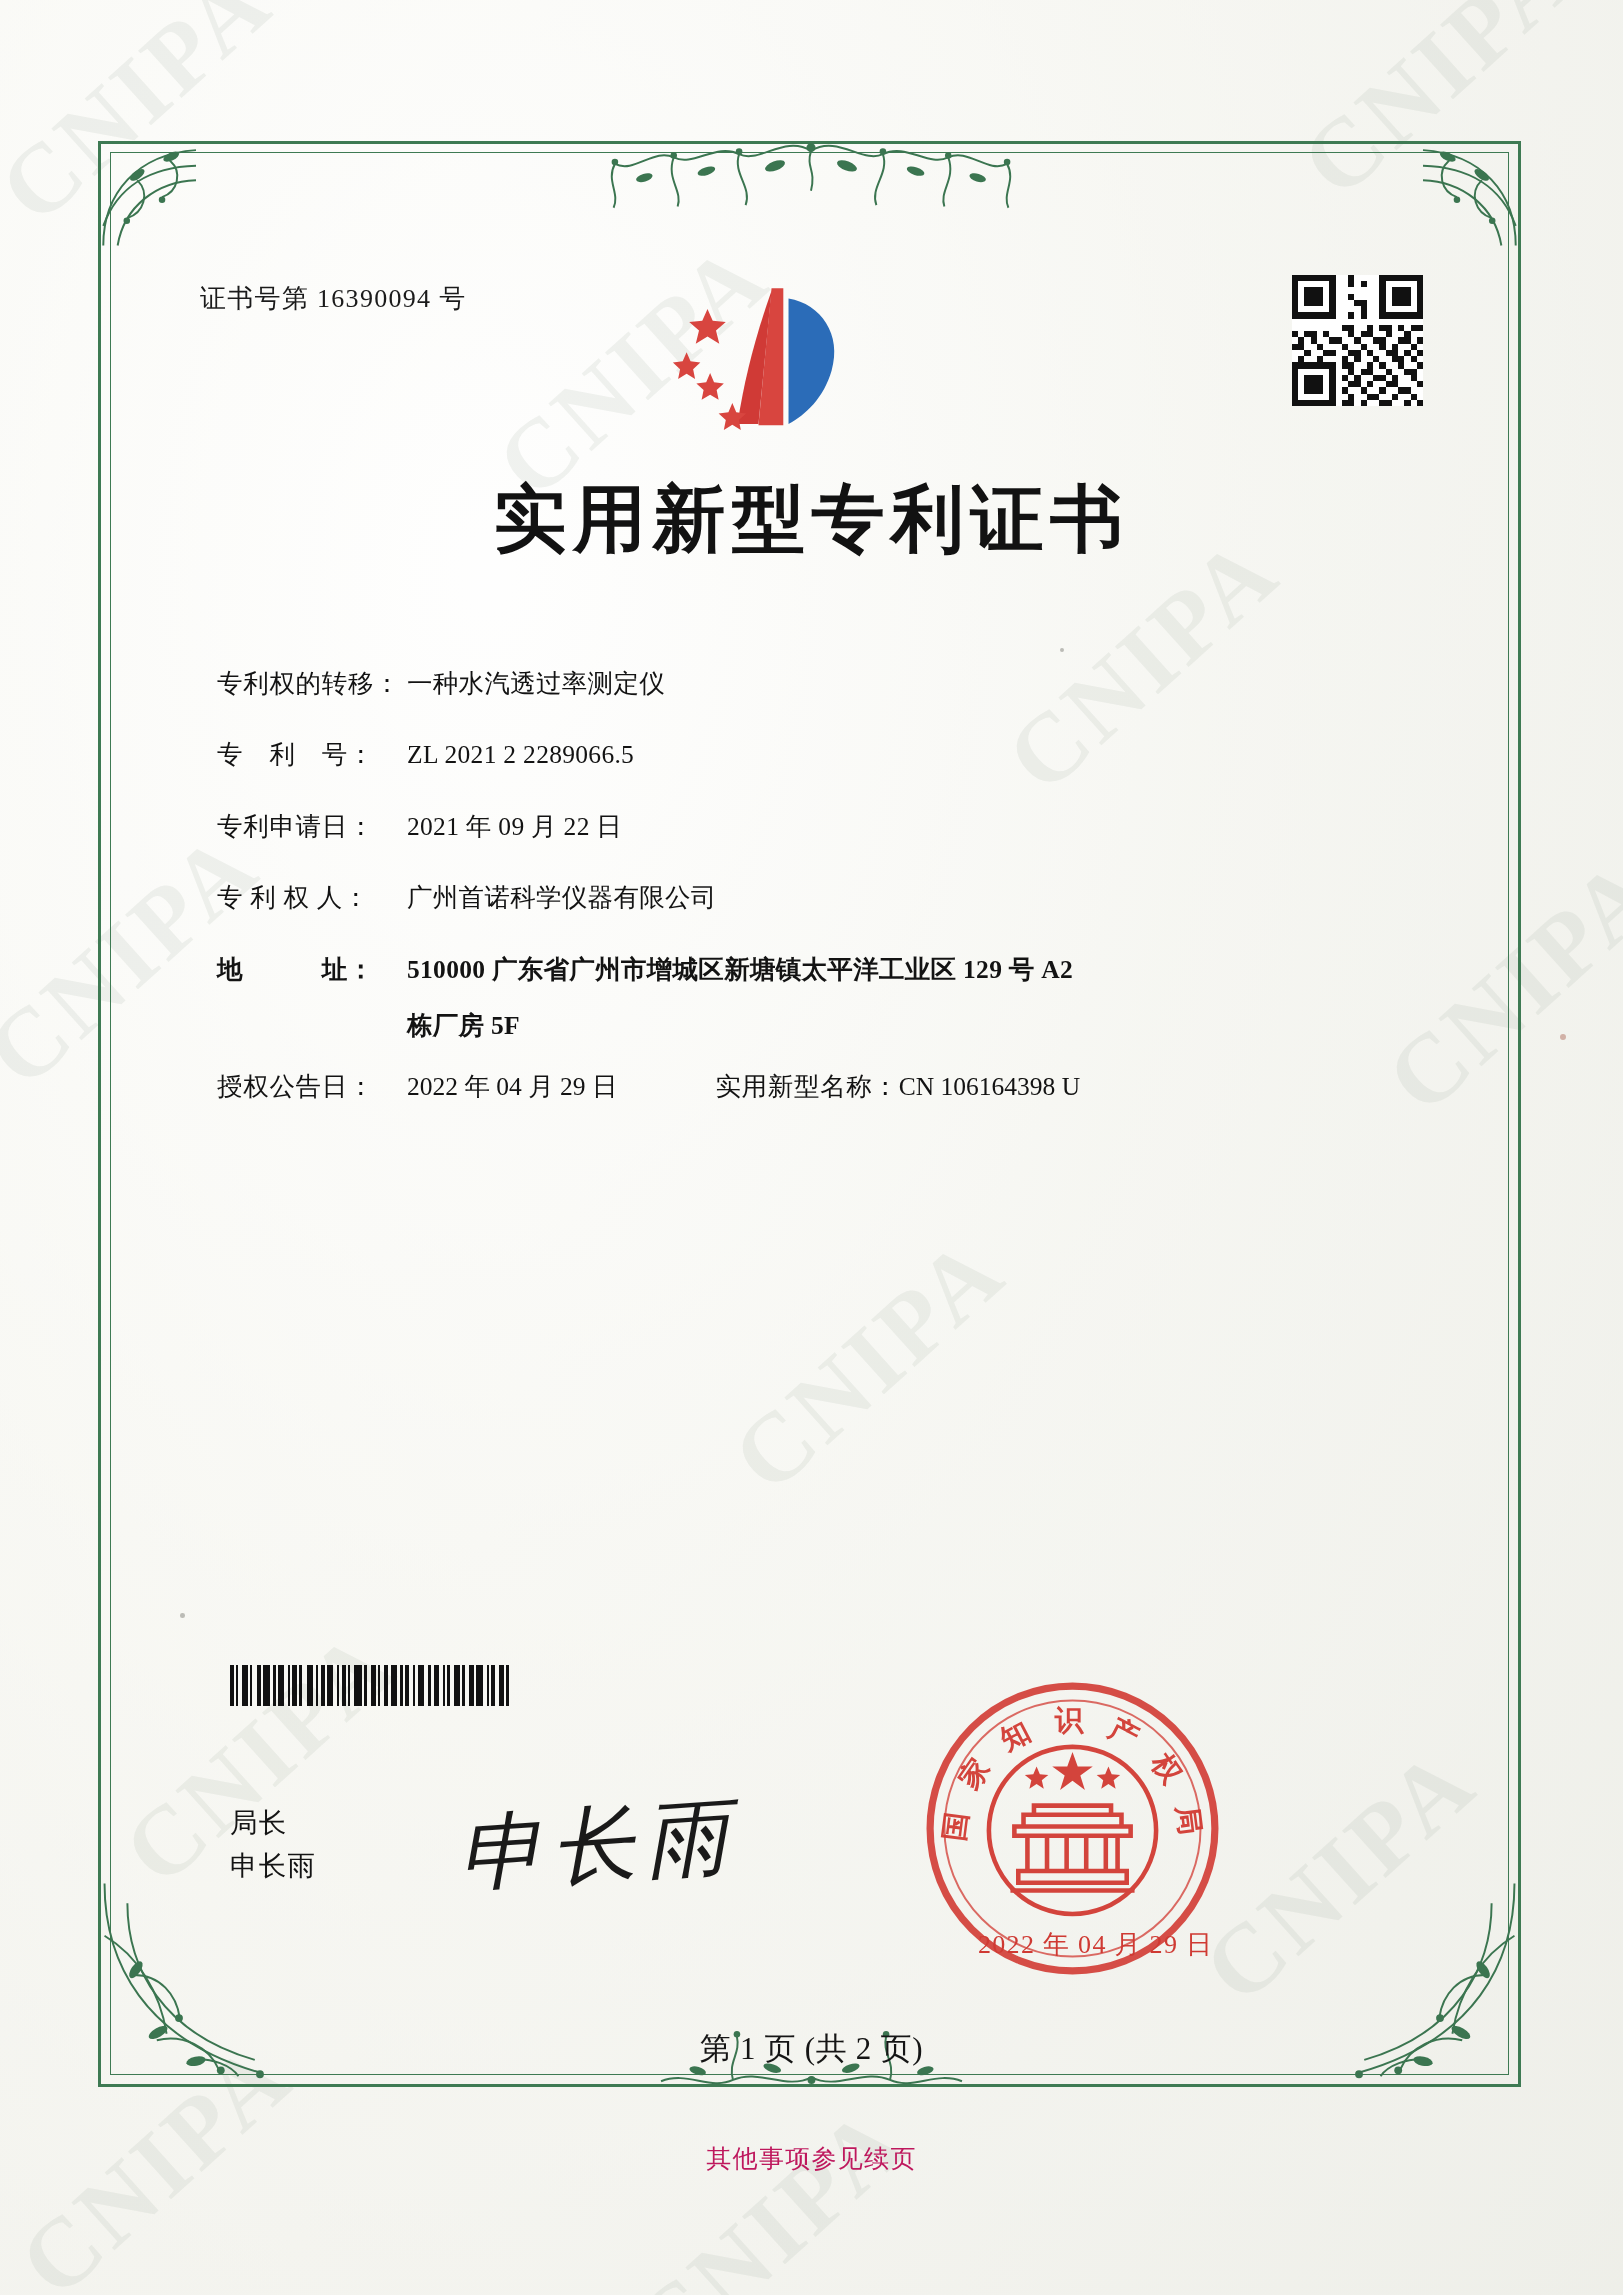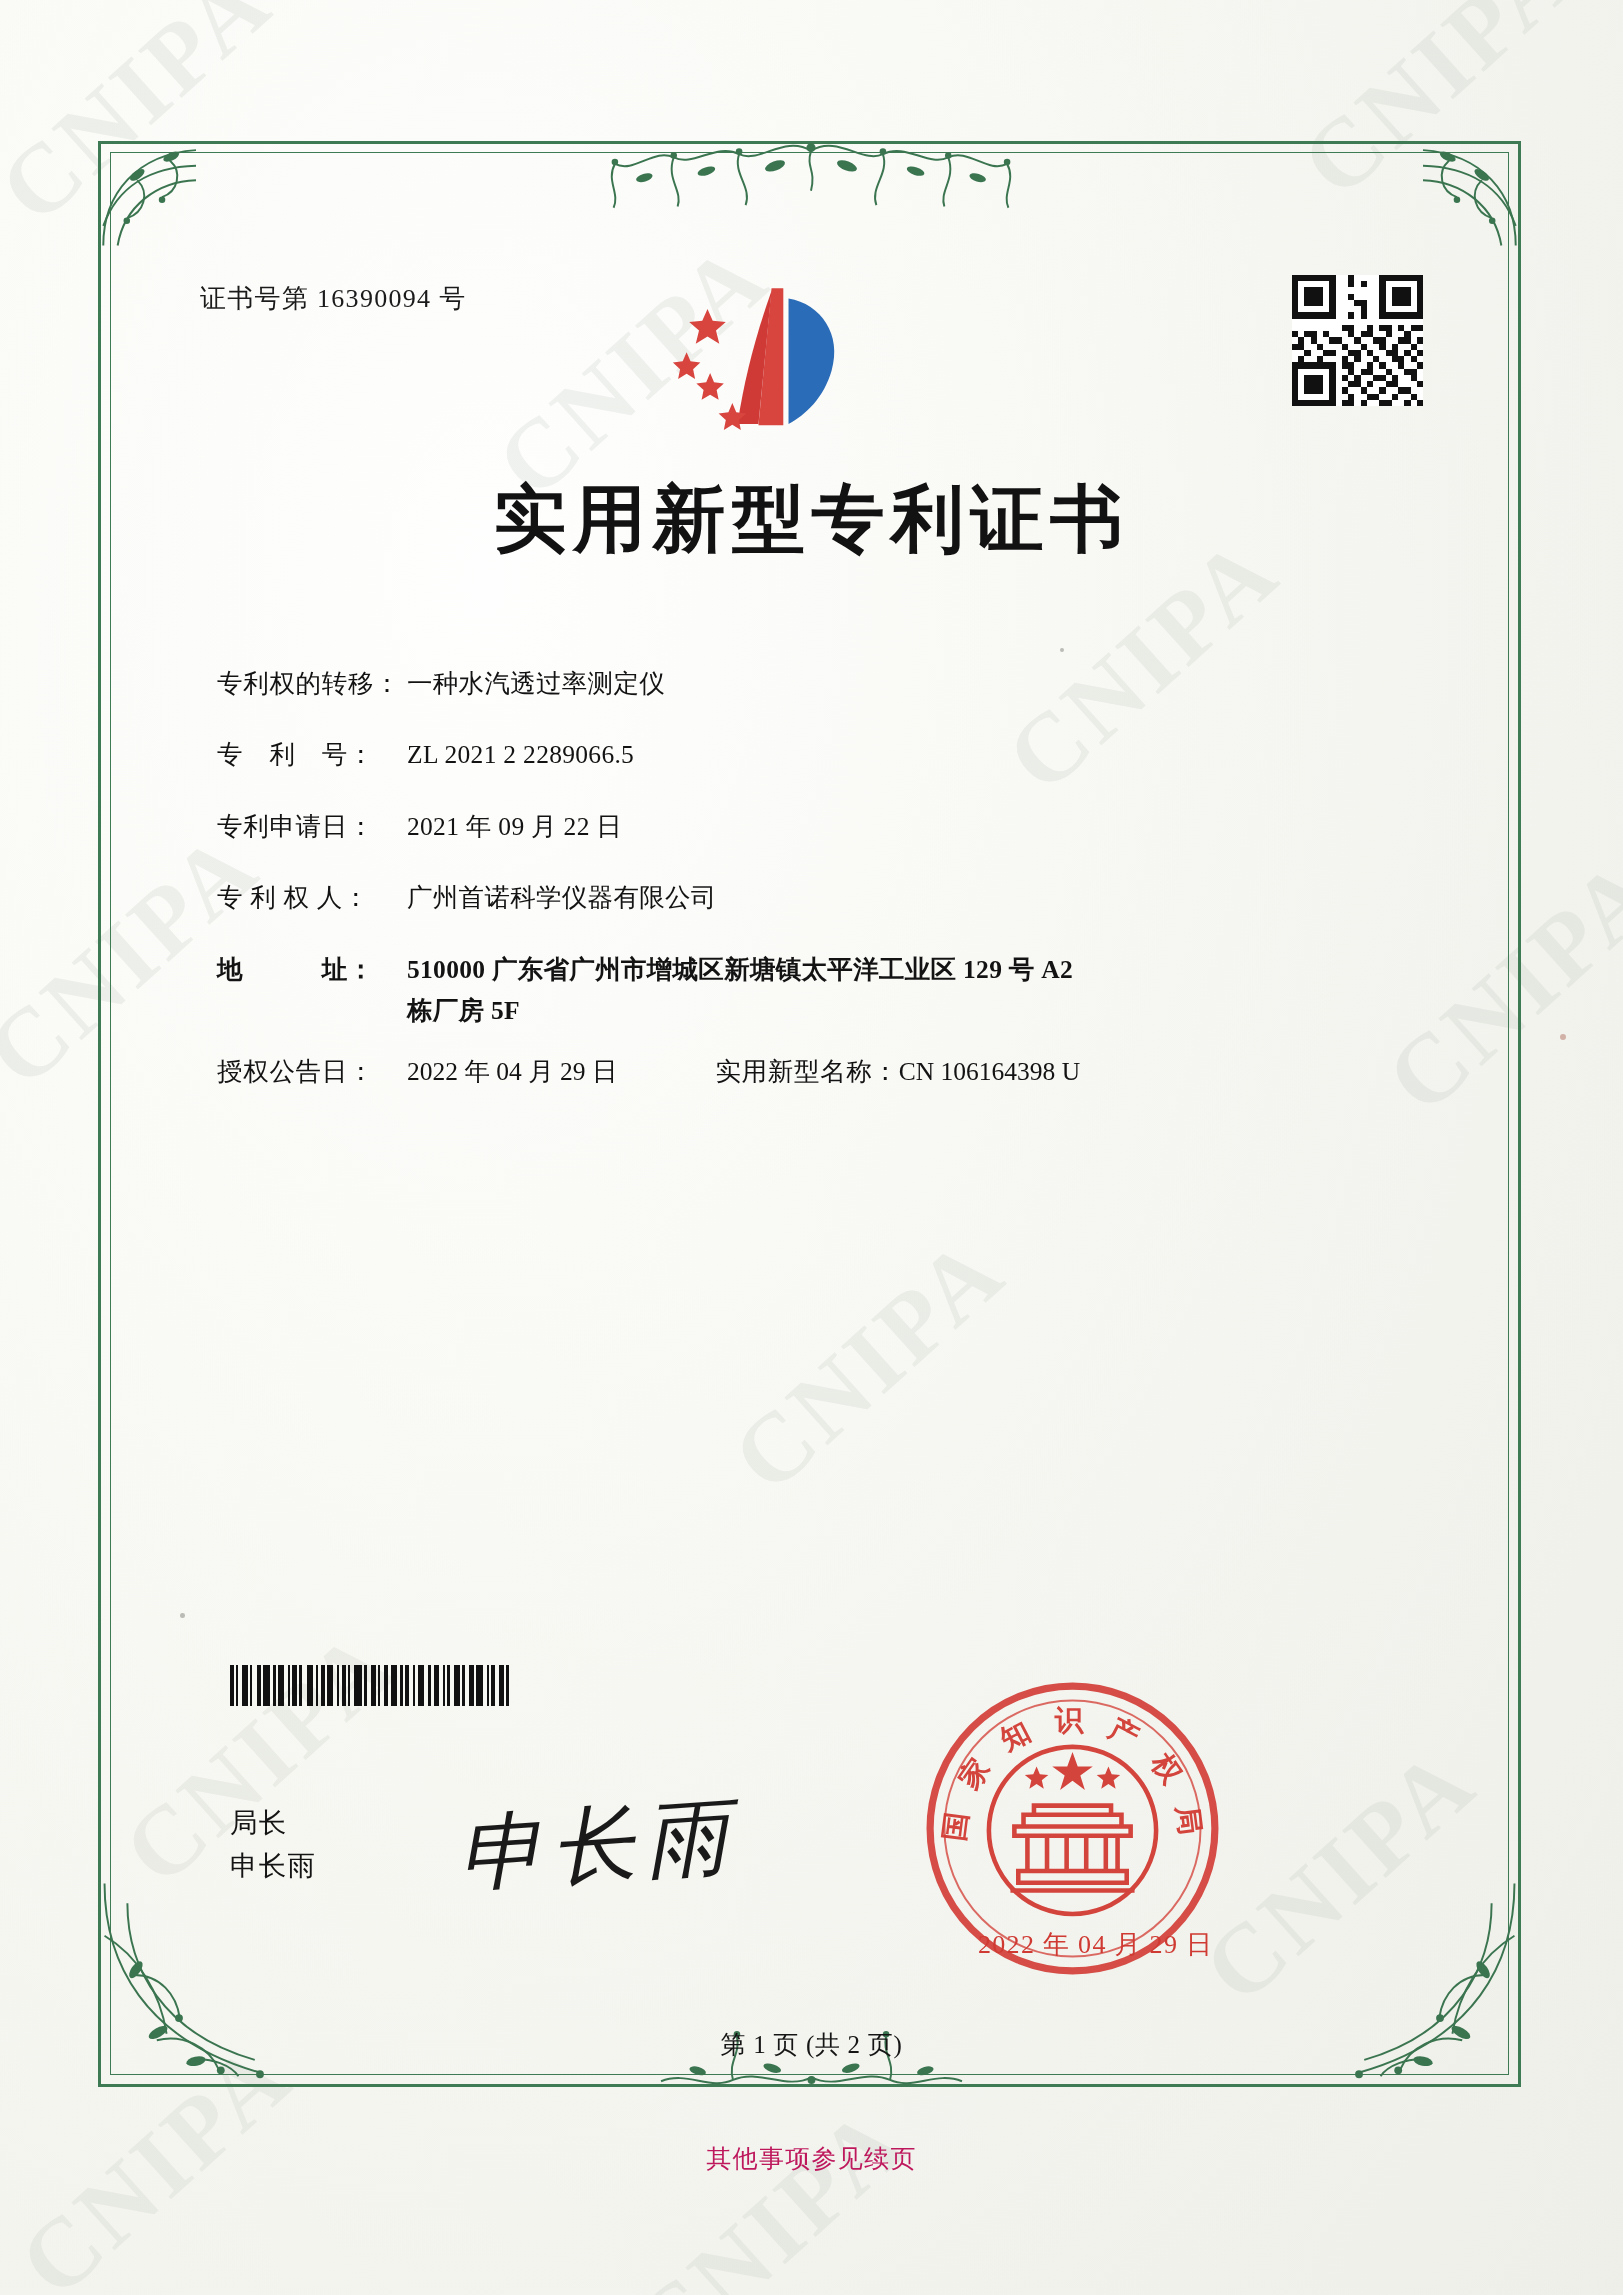--- a/index.html
+++ b/index.html
@@ -130,21 +130,21 @@
     width: 190px;
     flex: 0 0 auto;
     letter-spacing: 0.7px;
     white-space: pre;
   }
   .field-value {
     flex: 1 1 auto;
     letter-spacing: 0.3px;
   }
   .field-value-2 {
-    margin-top: 7px;
+    margin-top: 22px;
     padding-left: 0;
   }
   .row-inline {
     display: flex;
     align-items: baseline;
     font-size: 25.5px;
   }
   .inline-gap {
     width: 98px;
     flex: 0 0 auto;
@@ -227,21 +227,21 @@
     font-family: "Liberation Serif", serif;
   }
 
   
   .page-no {
     position: absolute;
     left: 0;
     right: 0;
     top: 2028px;
     text-align: center;
-    font-size: 25px;
+    font-size: 31px;
     color: #151515;
     letter-spacing: 0.7px;
   }
   .footer-note {
     position: absolute;
     left: 0;
     right: 0;
     top: 2142px;
     text-align: center;
     font-size: 25px;

